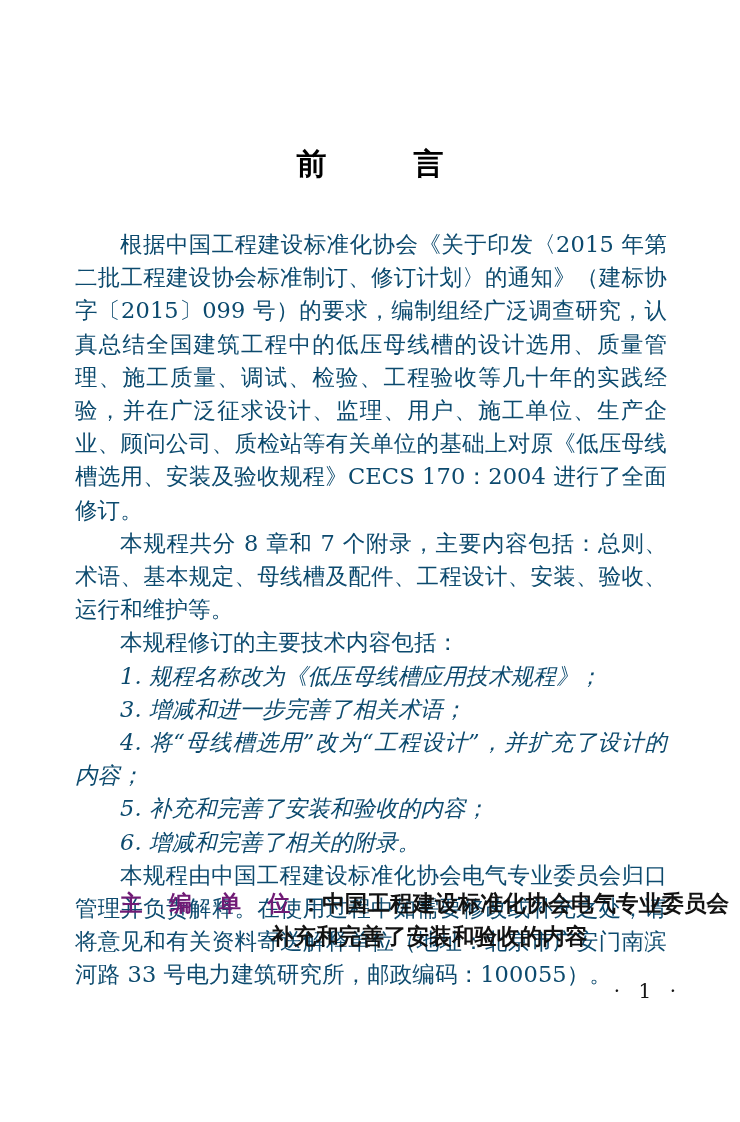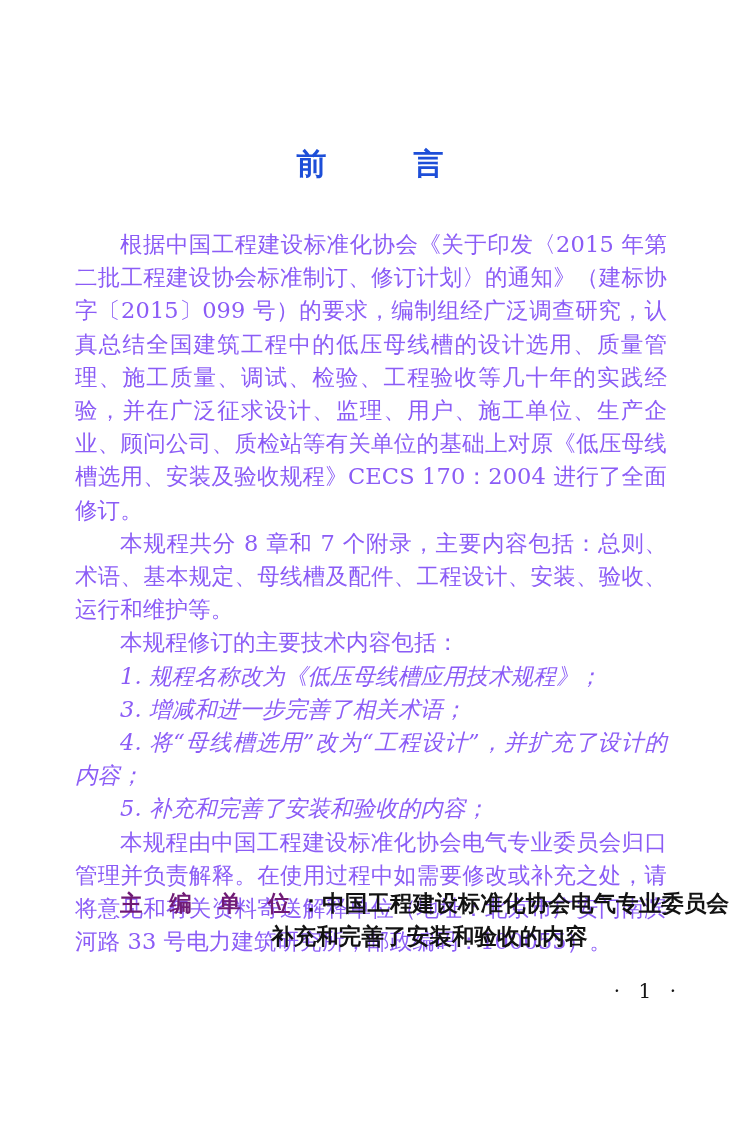--- a/index.html
+++ b/index.html
@@ -24,39 +24,39 @@
     position: absolute;
     top: 126px;
     left: 0;
     width: 740px;
     text-align: center;
     font-size: 30px;
     font-weight: bold;
     letter-spacing: 0.30em;
     text-indent: 0.30em;
     line-height: 1.2;
-    color: #1d4ed8;
+    color: #000000;
   }
 
   
   .body-block {
     position: absolute;
     top: 228px;
     left: 75px;
     width: 592px;
   }
 
   .p {
     font-size: 22.5px;
     line-height: 33.2px;
     text-align: justify;
     text-align-last: left;
     text-justify: inter-ideograph;
     margin: 0;
-    color: #8b5cf6;
+    color: #0c4a6e;
     letter-spacing: 0.005em;
   }
   .p.indent2 {
     text-indent: 2em;
   }
   .p.item {
     text-indent: 2em;
     font-style: italic;
   }
 
@@ -116,20 +116,21 @@
   <h1 class="doc-title">前　　言</h1>
 
   <div class="body-block">
     <p class="p indent2">根据中国工程建设标准化协会《关于印发〈2015 年第二批工程建设协会标准制订、修订计划〉的通知》（建标协字〔2015〕099 号）的要求，编制组经广泛调查研究，认真总结全国建筑工程中的低压母线槽的设计选用、质量管理、施工质量、调试、检验、工程验收等几十年的实践经验，并在广泛征求设计、监理、用户、施工单位、生产企业、顾问公司、质检站等有关单位的基础上对原《低压母线槽选用、安装及验收规程》CECS 170：2004 进行了全面修订。</p>
     <p class="p indent2">本规程共分 8 章和 7 个附录，主要内容包括：总则、术语、基本规定、母线槽及配件、工程设计、安装、验收、运行和维护等。</p>
     <p class="p indent2">本规程修订的主要技术内容包括：</p>
     <p class="p item">1. 规程名称改为《低压母线槽应用技术规程》；</p>
     <p class="p item">3. 增减和进一步完善了相关术语；</p>
     <p class="p item">4. 将“母线槽选用”改为“工程设计”，并扩充了设计的内容；</p>
     <p class="p item">5. 补充和完善了安装和验收的内容；</p>
+    <p class="p item">6. 增减和完善了相关的附录。</p>
     <p class="p indent2">本规程由中国工程建设标准化协会电气专业委员会归口管理并负责解释。在使用过程中如需要修改或补充之处，请将意见和有关资料寄送解释单位（地址：北京市广安门南滨河路 33 号电力建筑研究所，邮政编码：100055）。</p>
   </div>
 
   <div class="credits">
     <div class="credit-row">
       <span class="credit-label">主 编 单 位</span><span class="credit-colon">：</span><span class="credit-value">中国工程建设标准化协会电气专业委员会</span>
     </div>
     <div class="credit-row continuation">
       <span class="credit-value">补充和完善了安装和验收的内容</span>
     </div>

